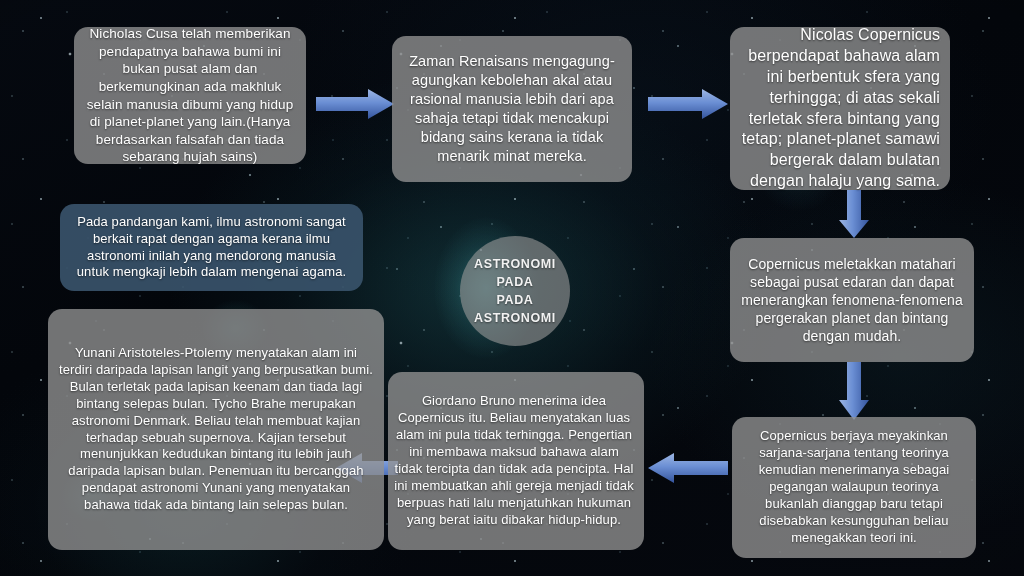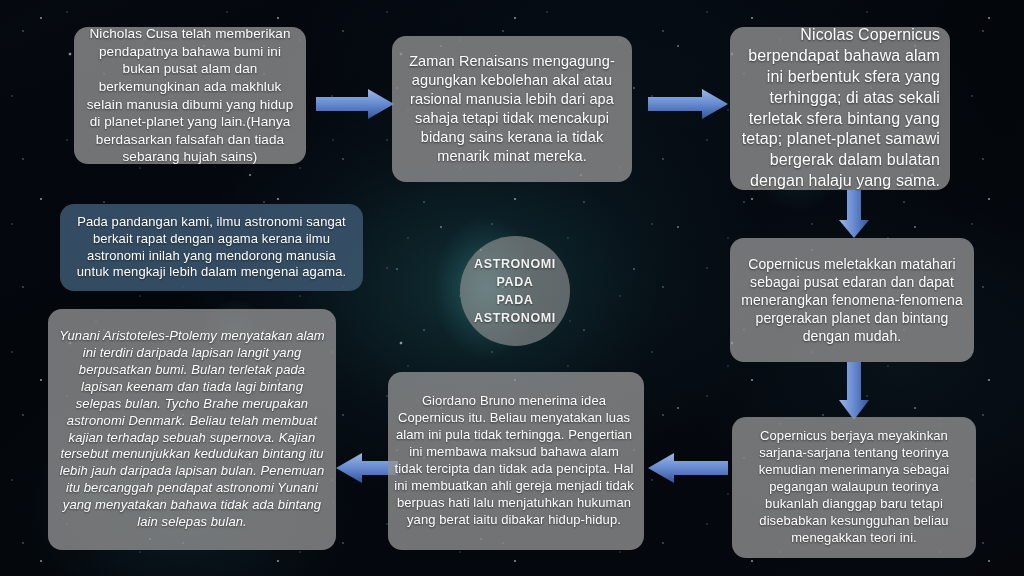--- a/index.html
+++ b/index.html
@@ -228,21 +228,21 @@
   </div>
 
   <div class="node gray" style="left:732px; top:417px; width:244px; height:141px; font-size:13px;">
     <p>Copernicus berjaya meyakinkan sarjana-sarjana tentang teorinya kemudian menerimanya sebagai pegangan walaupun teorinya bukanlah dianggap baru tetapi disebabkan kesungguhan beliau menegakkan teori ini.</p>
   </div>
 
   <div class="node gray" style="left:388px; top:372px; width:256px; height:178px; font-size:13px;padding-left:6px;">
     <p>Giordano Bruno menerima idea Copernicus itu. Beliau menyatakan luas alam ini pula tidak terhingga. Pengertian ini membawa maksud bahawa alam tidak tercipta dan tidak ada pencipta. Hal ini membuatkan ahli gereja menjadi tidak berpuas hati lalu menjatuhkan hukuman yang berat iaitu dibakar hidup-hidup.</p>
   </div>
 
-  <div class="node gray" style="left:48px; top:309px; width:288px; height:241px; font-size:13px;font-style:italic;">
+  <div class="node gray" style="left:48px; top:309px; width:336px; height:241px; font-size:13px;">
     <p>Yunani Aristoteles-Ptolemy menyatakan alam ini terdiri daripada lapisan langit yang berpusatkan bumi. Bulan terletak pada lapisan keenam dan tiada lagi bintang selepas bulan. Tycho Brahe merupakan astronomi Denmark. Beliau telah membuat kajian terhadap sebuah supernova. Kajian tersebut menunjukkan kedudukan bintang itu lebih jauh daripada lapisan bulan. Penemuan itu bercanggah pendapat astronomi Yunani yang menyatakan bahawa tidak ada bintang lain selepas bulan.</p>
   </div>
 
   <div class="node blue" style="left:60px; top:204px; width:303px; height:87px; font-size:13px;">
     <p>Pada pandangan kami, ilmu astronomi sangat berkait rapat dengan agama kerana ilmu astronomi inilah yang mendorong manusia untuk mengkaji lebih dalam mengenai agama.</p>
   </div>
 
 </div>
 
 </body></html>

